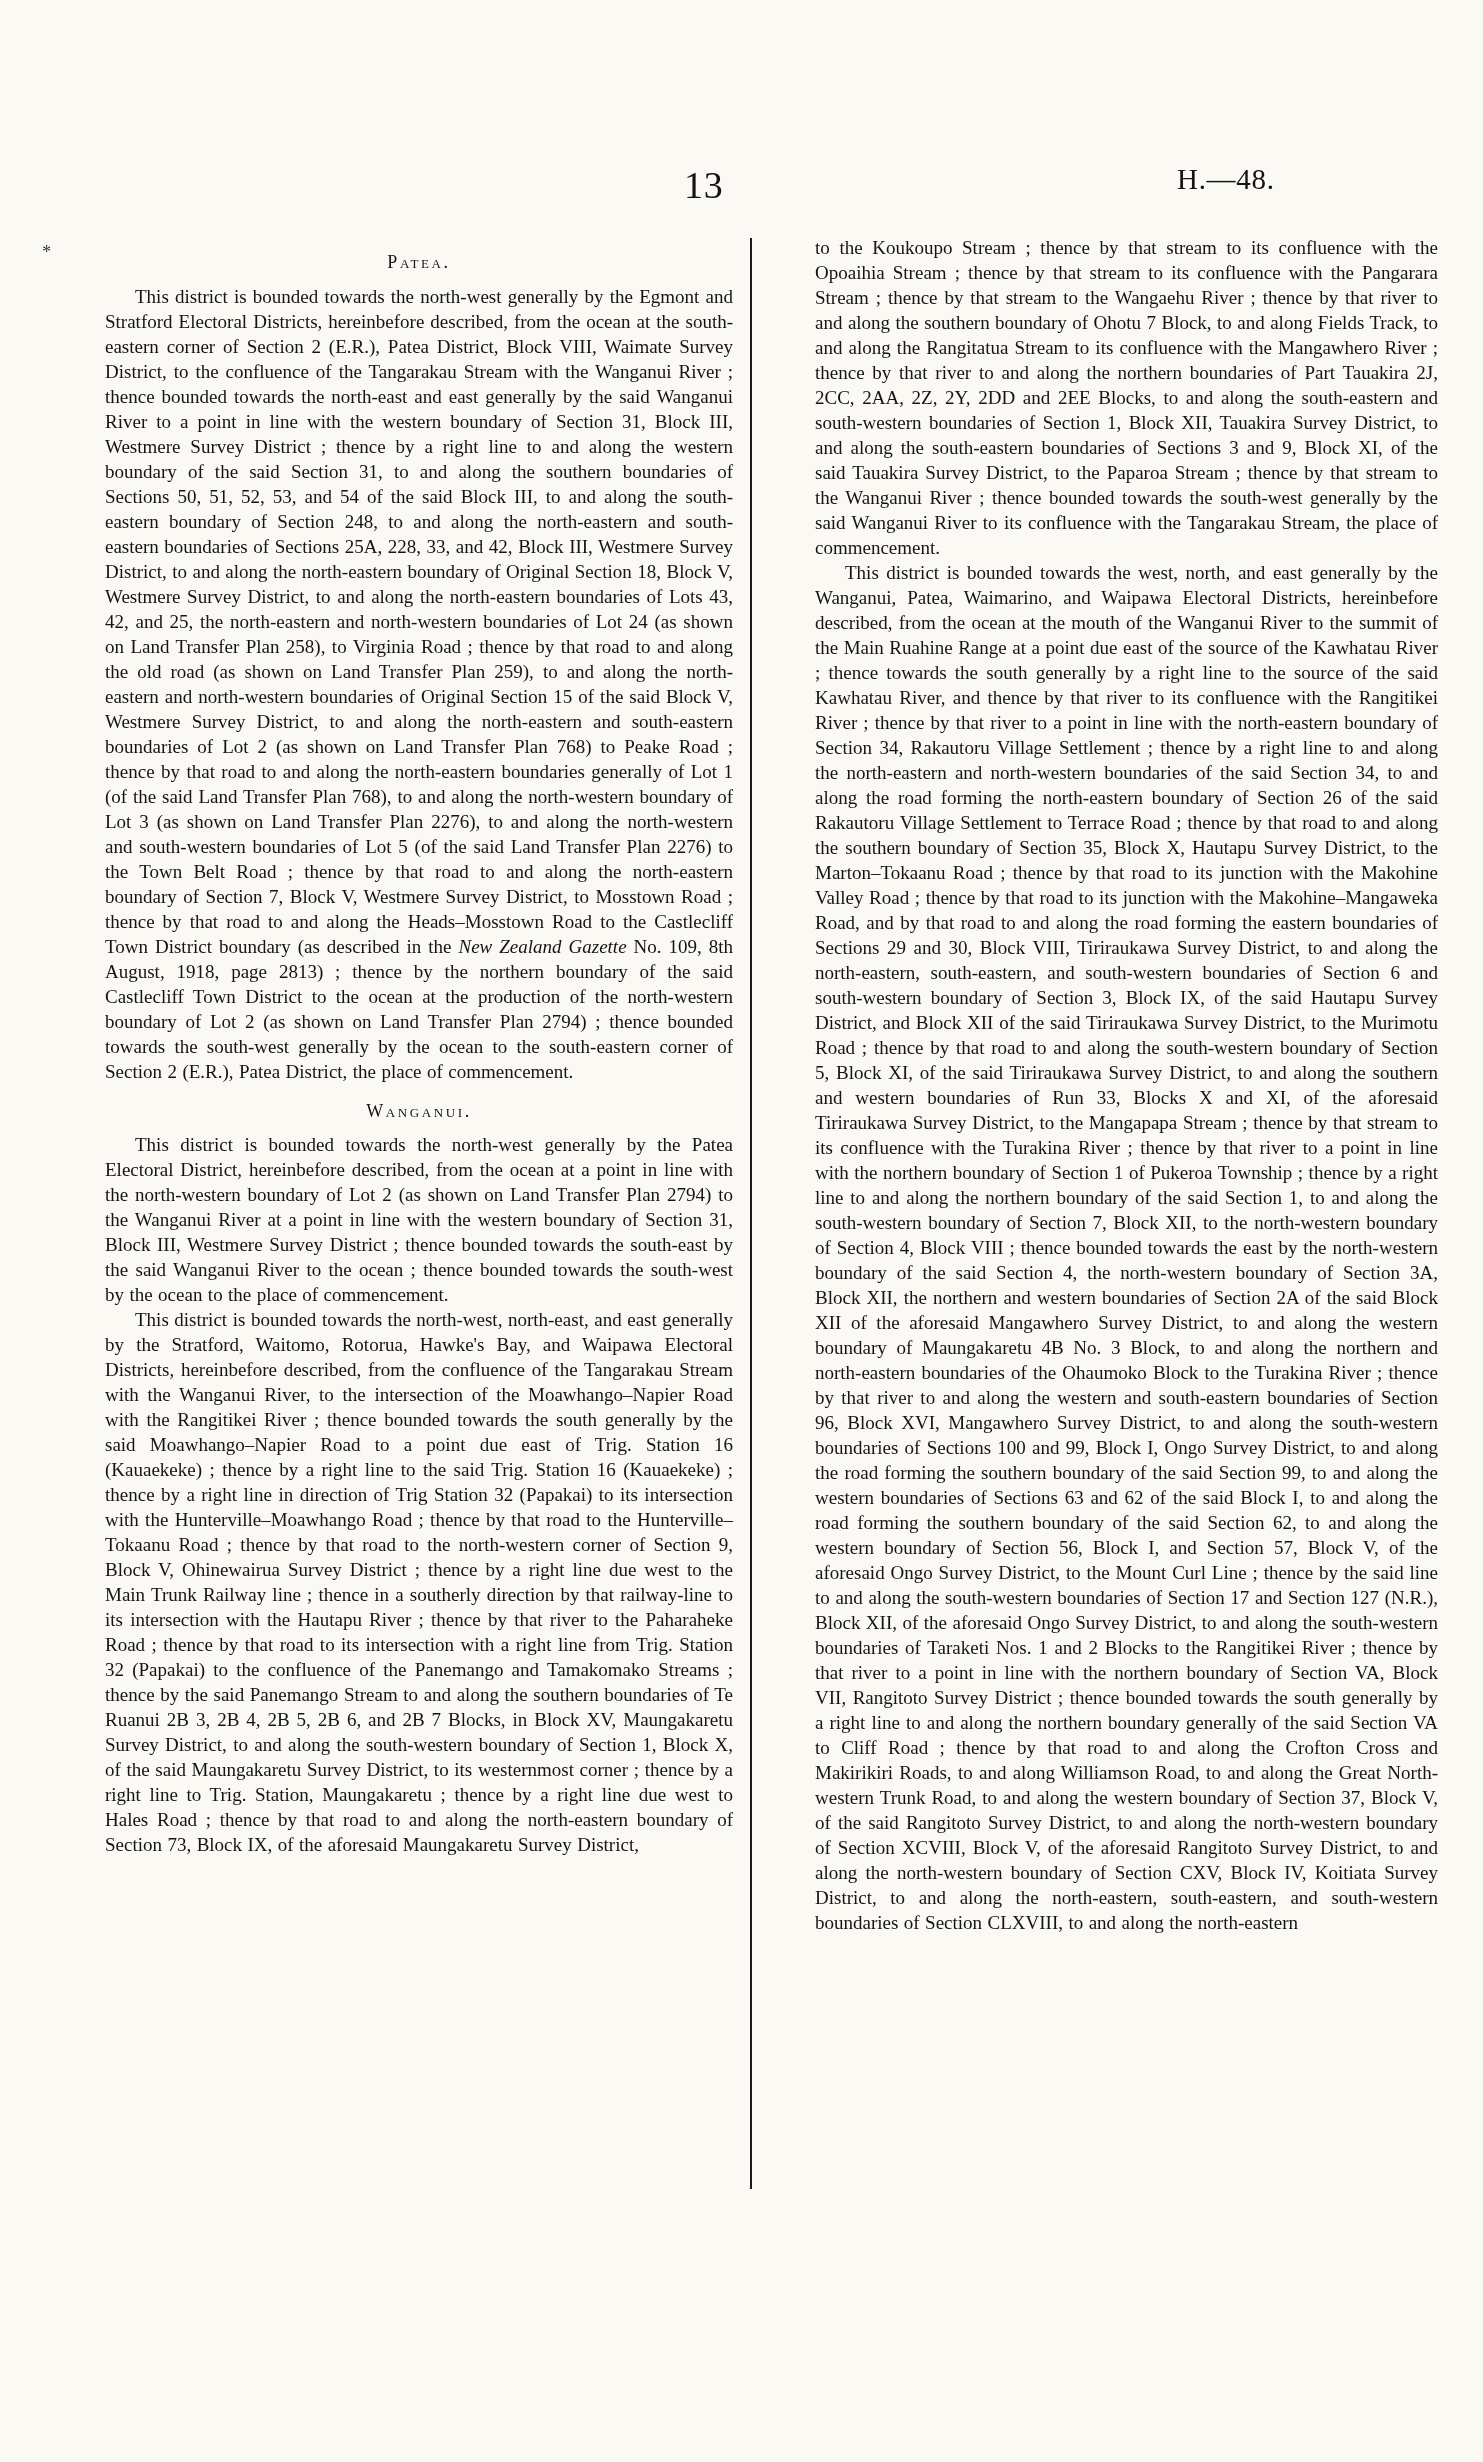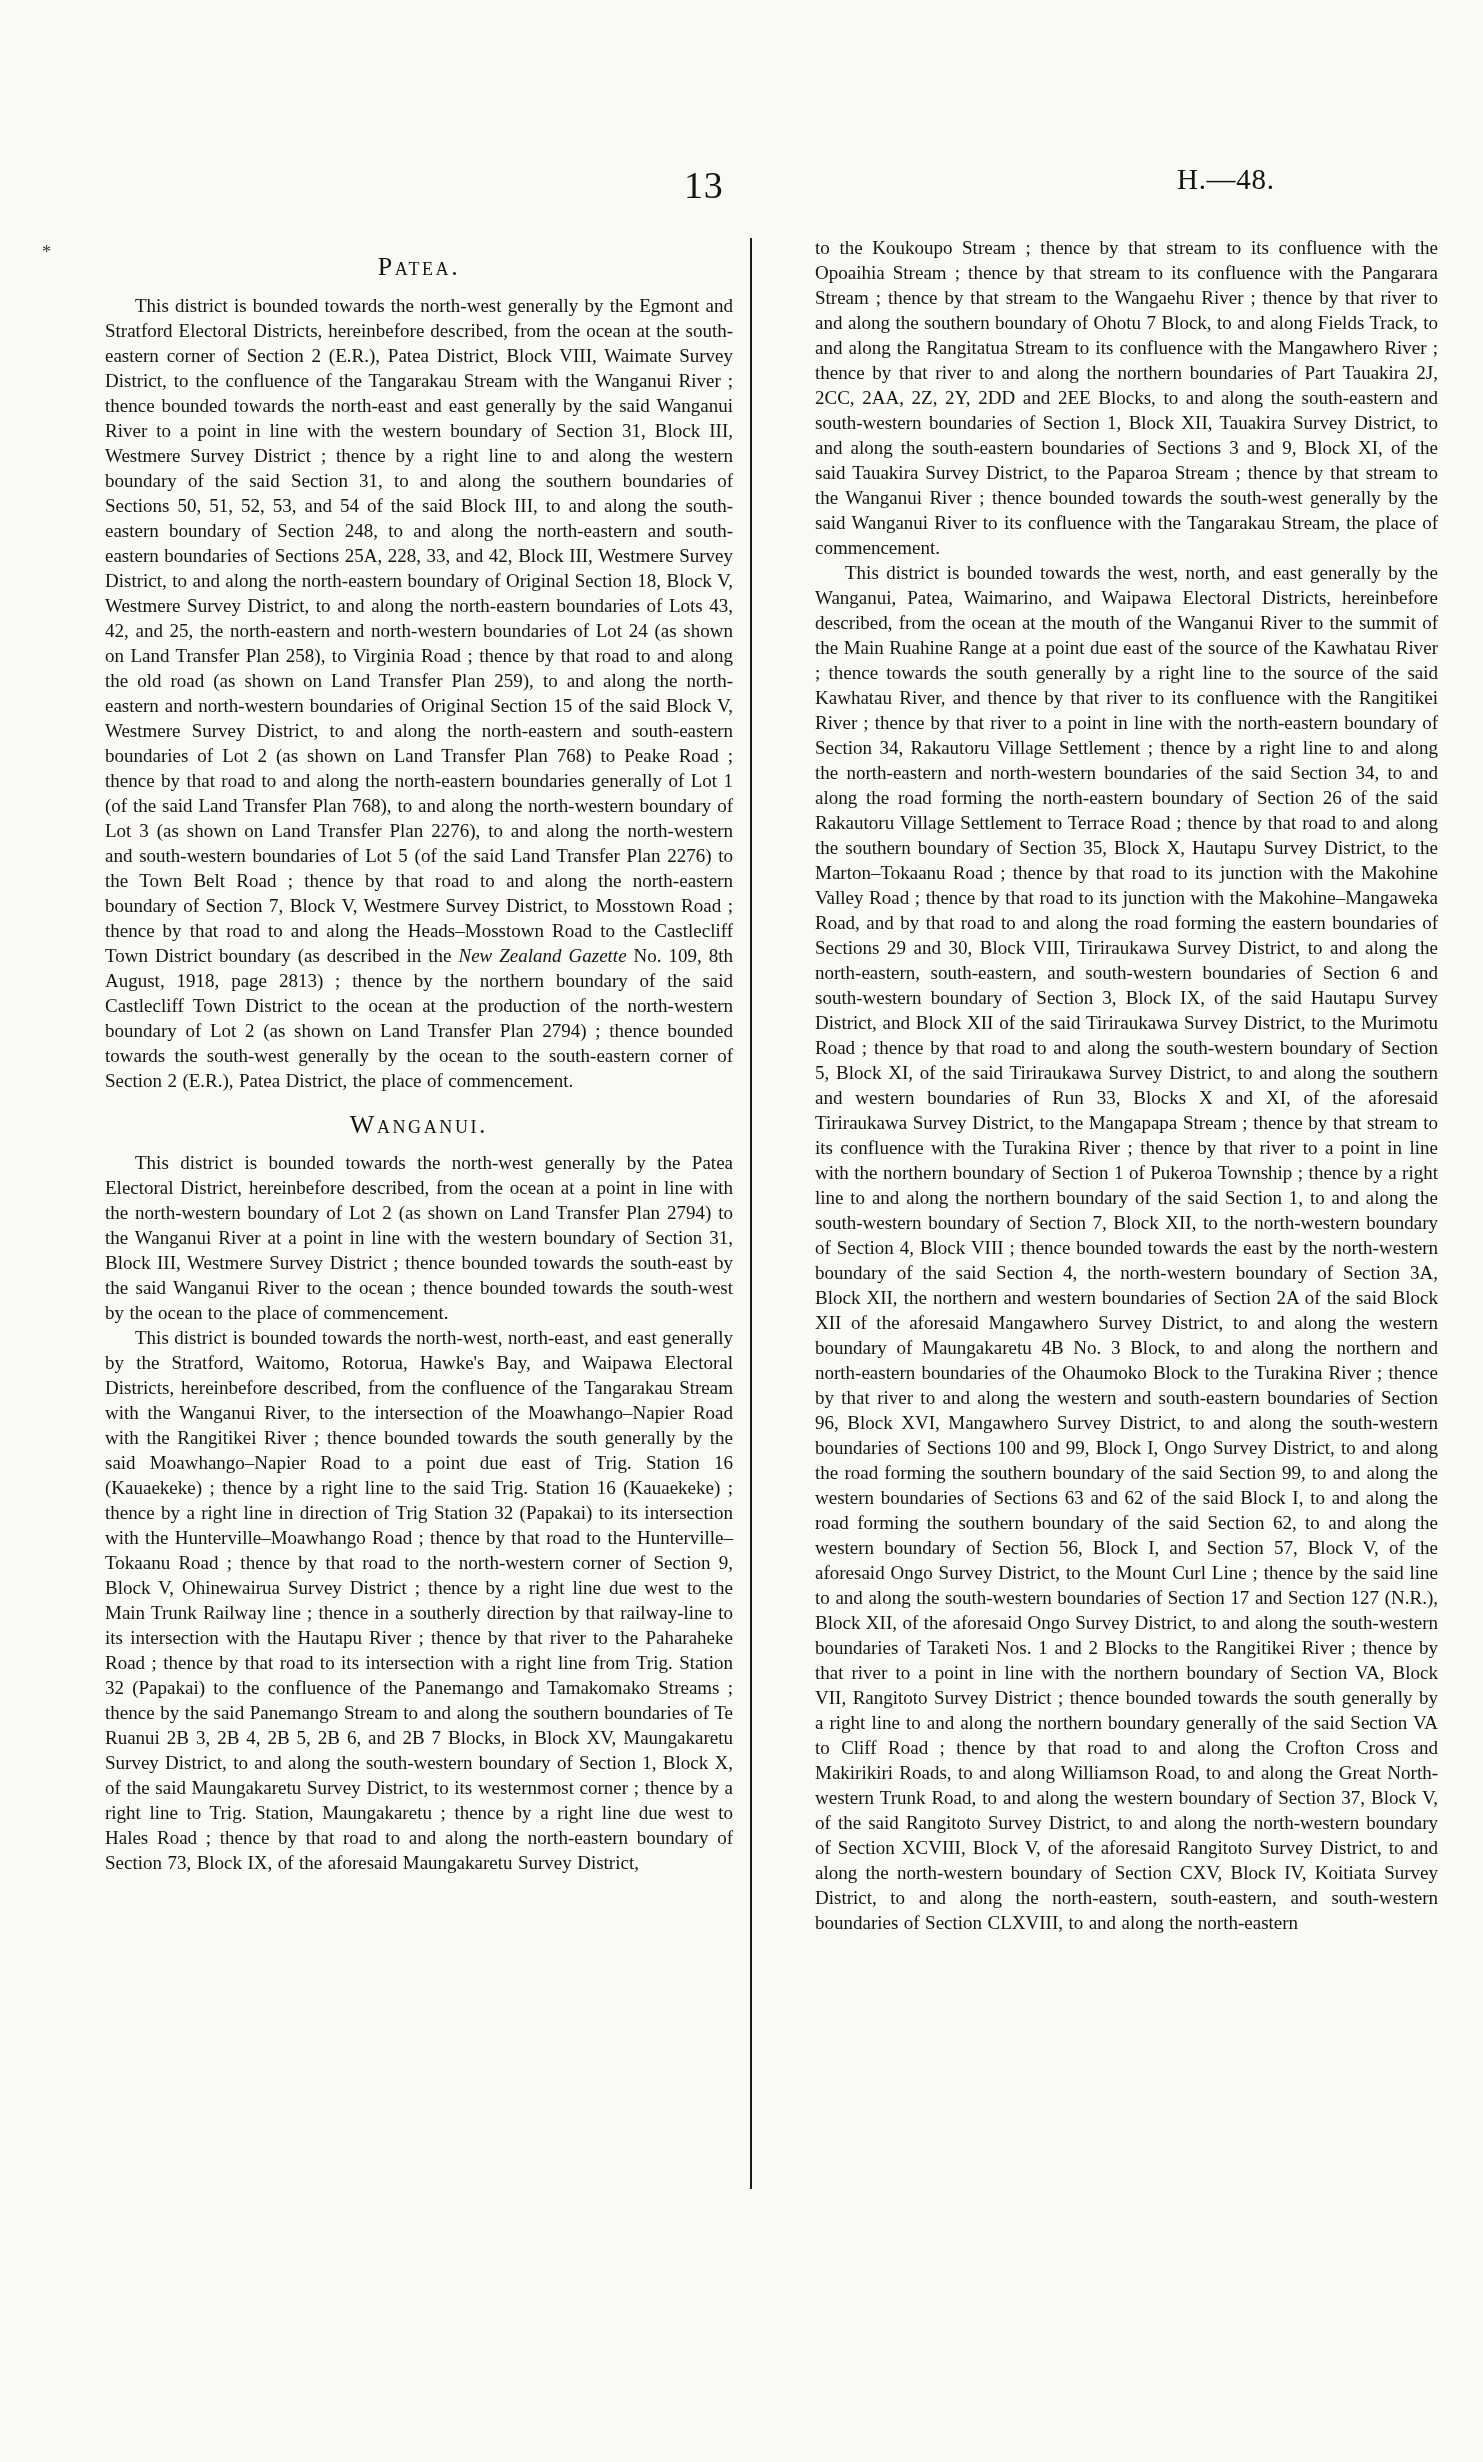--- a/index.html
+++ b/index.html
@@ -28,21 +28,21 @@
   .col { position: absolute; top: 235px; }
   .col-left  { left: 105px;  width: 628px; }
   .col-right { left: 771px; width: 623px; margin-left: 44px; }
   p.body {
     font-size: 19px; line-height: 25px;
     text-align: justify; margin: 0;
     word-spacing: 0.7px;
   }
   p.indent { text-indent: 30px; }
   h3.district-heading {
-    font-size: 26px; font-weight: normal;
+    font-size: 18px; font-weight: normal;
     font-variant: small-caps;
     letter-spacing: 2.6px;
     text-align: center;
     margin: 17px 0 10.5px 0;
   }
   em.gazette { font-style: italic; }
 </style>
 </head>
 <body>
 

